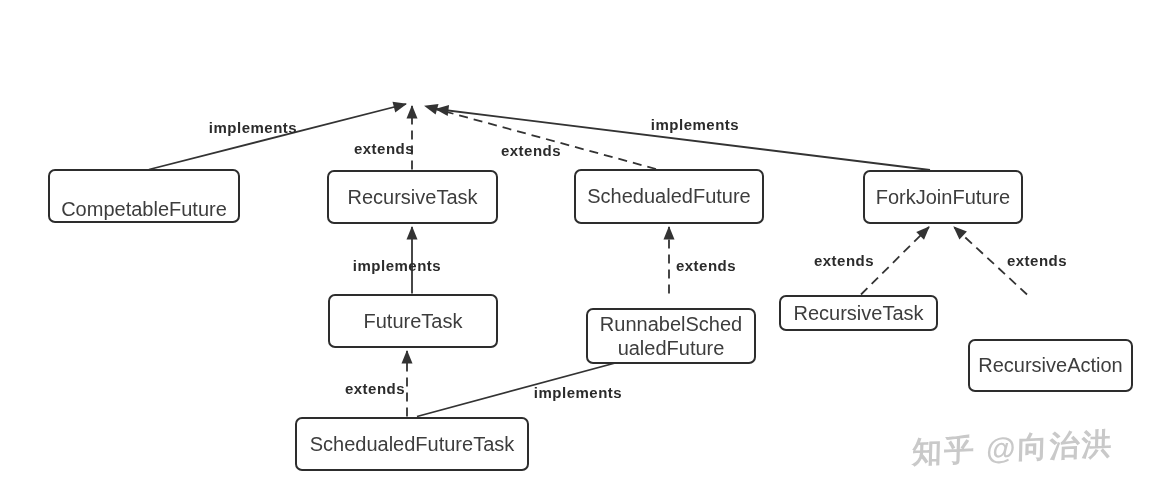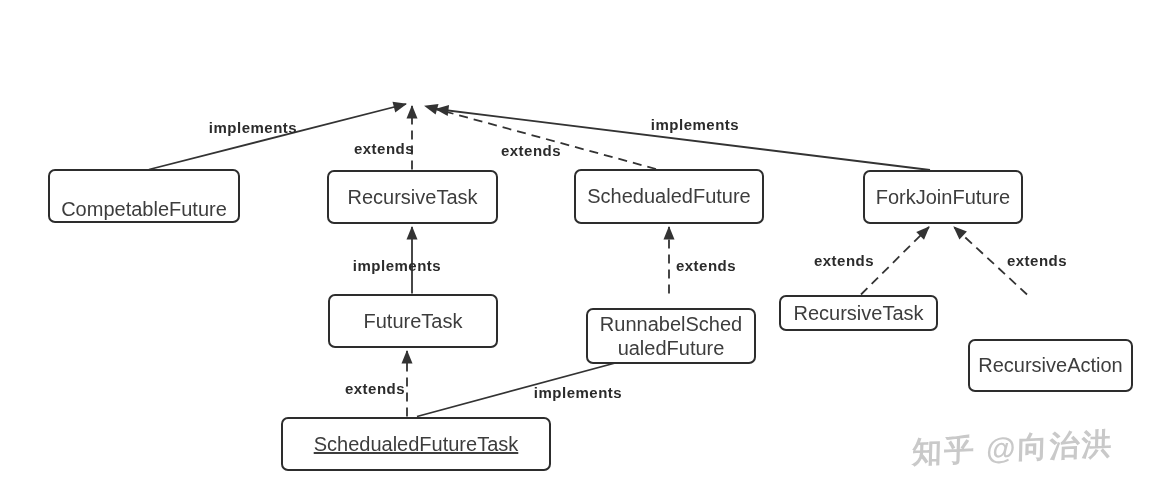--- a/index.html
+++ b/index.html
@@ -117,21 +117,21 @@
   </div>
 
   <div class="node" style="left:779px; top:295px; width:159px; height:36px;">
     <span>RecursiveTask</span>
   </div>
 
   <div class="node" style="left:968px; top:295px; width:165px; height:53px;margin-top:44px;">
     <span>RecursiveAction</span>
   </div>
 
-  <div class="node" style="left:281px; top:417px; width:270px; height:54px;text-decoration:underline;">
+  <div class="node" style="left:295px; top:417px; width:234px; height:54px;">
     <span>SchedualedFutureTask</span>
   </div>
 
   <span class="edge-label" style="left:253px; top:127px;">implements</span>
 
   <span class="edge-label" style="left:384px; top:148px;">extends</span>
 
   <span class="edge-label" style="left:531px; top:150px;">extends</span>
 
   <span class="edge-label" style="left:695px; top:124px;">implements</span>

